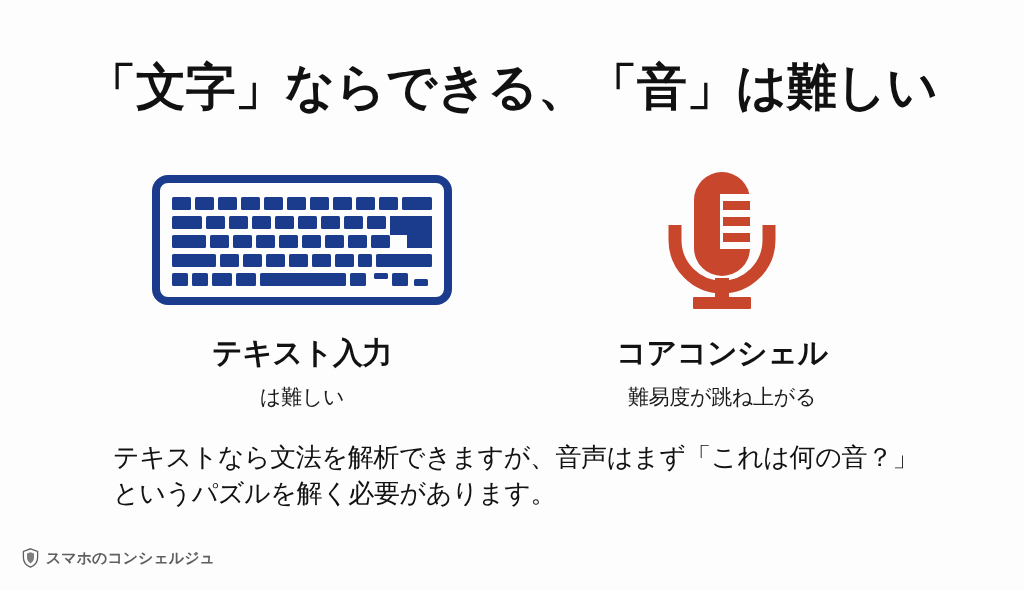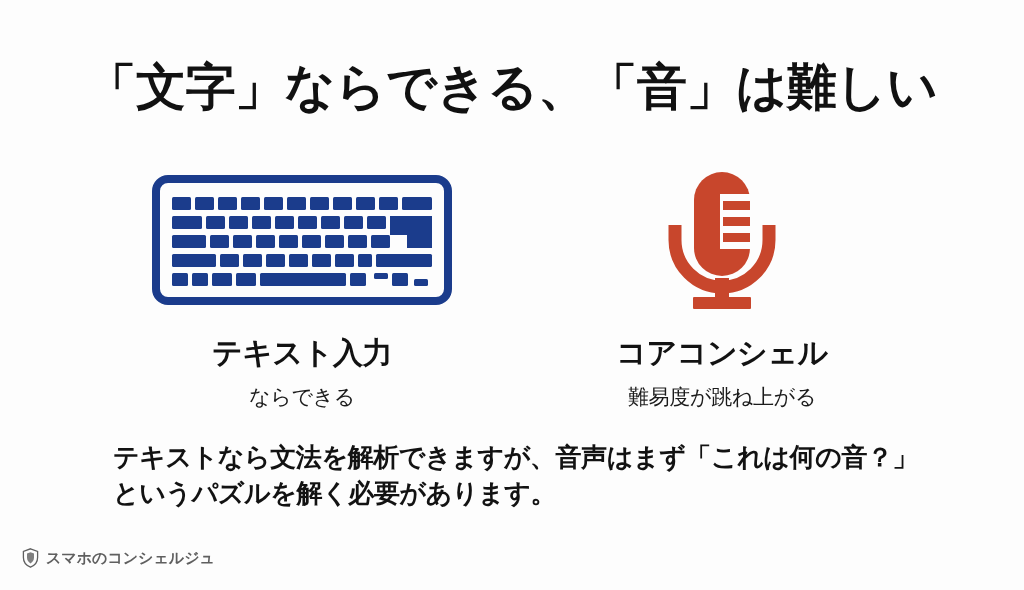--- a/index.html
+++ b/index.html
@@ -75,21 +75,21 @@
   
   .kbd-svg { display:block; }
 
   
   .body-text {
     position: absolute;
     top: 440px;
     left: 113px;
     width: 830px;
     font-size: 26px;
-    font-weight: bold;
+    font-weight: normal;
     color: #121212;
     line-height: 1.38;
     letter-spacing: -0.4px;
   }
   .body-text .line { display: block; white-space: nowrap; }
 
   
   .watermark {
     position: absolute;
     left: 22px;
@@ -192,21 +192,21 @@
             <rect x="84" y="98" width="20" height="13" rx="1.5"></rect>
             <rect x="108" y="98" width="86" height="13" rx="1.5"></rect>
             <rect x="198" y="98" width="16" height="13" rx="1.5"></rect>
             <rect x="222" y="98" width="14" height="6" rx="1.5"></rect>
             <rect x="240" y="98" width="16" height="13" rx="1.5"></rect>
             <rect x="262" y="104" width="14" height="7" rx="1.5"></rect>
           </g>
         </svg>
       </div>
       <div class="col-label">テキスト入力</div>
-      <div class="col-sub">ならできる</div>
+      <div class="col-sub">は難しい</div>
     </div>
 
     <div class="col">
       <div class="icon-box">
         <svg width="150" height="145" viewBox="0 0 150 145">
           <g fill="#C8462C">
 
             <rect x="47" y="4" width="56" height="104" rx="28" ry="28"></rect>
 
             <path d="M28,57 V72 A47,47 0 0 0 122,72 V57" fill="none" stroke="#C8462C" stroke-width="13"></path>

